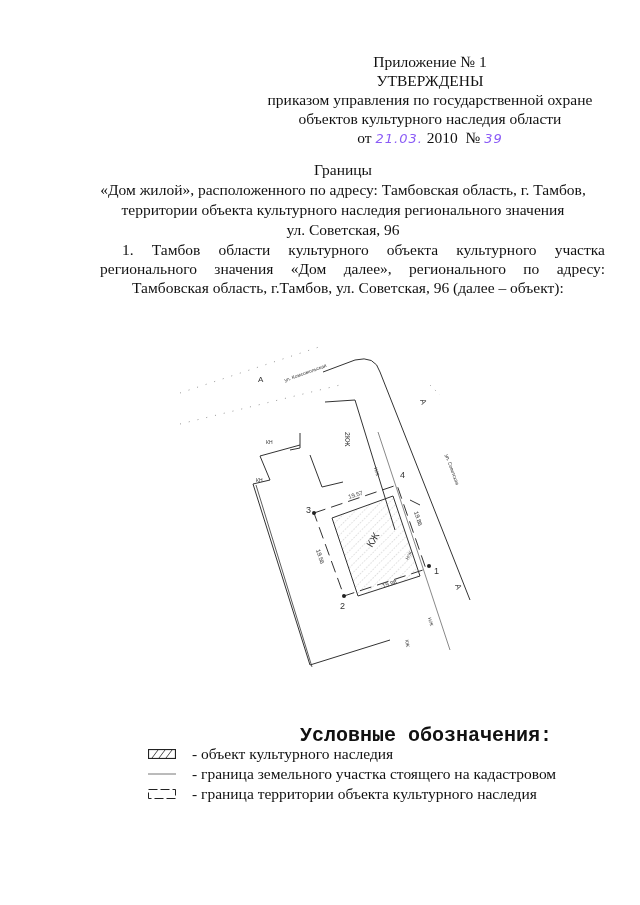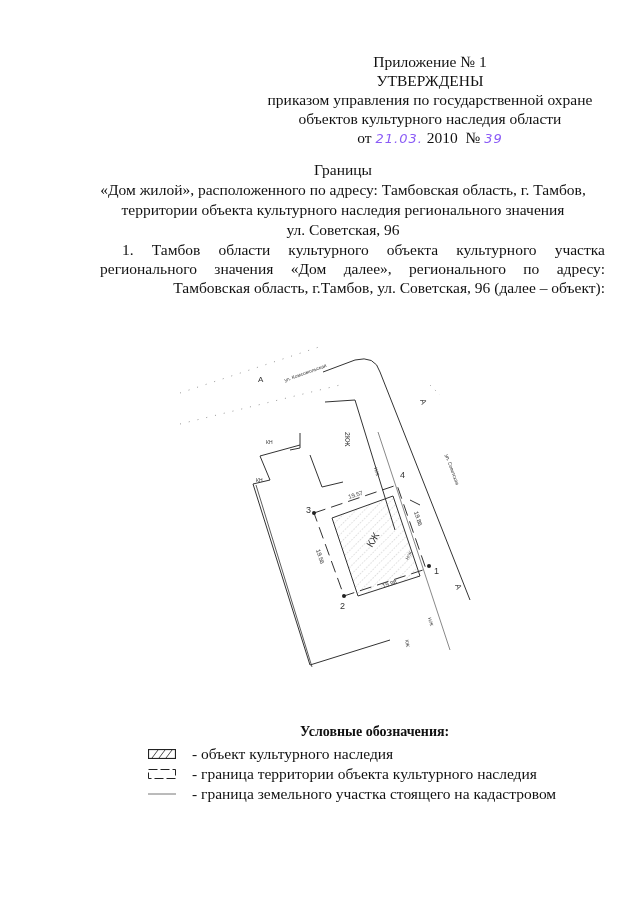--- a/index.html
+++ b/index.html
@@ -7,23 +7,23 @@
          font-family: "Liberation Serif", "DejaVu Serif", serif; color: #111; }
   .abs { position: absolute; }
   .approval { left: 260px; top: 52px; width: 340px; text-align: center; font-size: 15.5px; line-height: 19px; }
   .approval .line { display: block; white-space: nowrap; }
   .hand { font-family: "DejaVu Sans", sans-serif; font-style: italic; font-size: 13px; color: #8b5cf6; letter-spacing: 1px; }
   .title { left: 83px; top: 160px; width: 520px; text-align: center; font-size: 15.5px; line-height: 20px; }
   .title .line { display: block; white-space: nowrap; }
   .para { left: 100px; top: 240px; width: 505px; font-size: 15.5px; line-height: 19px; text-align: justify; }
   .para .row { display: flex; justify-content: space-between; white-space: nowrap; }
   .para .row.first { padding-left: 22px; }
-  .para .row.last { justify-content: flex-end; margin-left: 32px; }
+  .para .row.last { justify-content: flex-start; margin-left: 32px; }
   .map { left: 160px; top: 330px; width: 340px; height: 360px; }
-  .legend-title { left: 300px; top: 724px; font-weight: bold; font-size: 14px; }
+  .legend-title { left: 300px; top: 724px; font-weight: bold; font-size: 20px; font-family: Liberation Mono, monospace; }
   .legend { left: 148px; top: 744px; width: 440px; font-size: 15.5px; line-height: 20px; }
   .legend-item { display: flex; align-items: flex-start; }
   .legend-swatch { width: 34px; height: 20px; flex: 0 0 34px; display: flex; align-items: center; justify-content: flex-start; }
   .legend-text { padding-left: 10px; }
   .legend-cont { padding-left: 30px; }
 </style>
 </head>
 <body>
 
 <div class="abs approval">
@@ -146,26 +146,26 @@
         <line x1="4" y1="9" x2="10" y2="1" stroke="#222" stroke-width="0.8"></line>
         <line x1="11" y1="9" x2="17" y2="1" stroke="#222" stroke-width="0.8"></line>
         <line x1="18" y1="9" x2="24" y2="1" stroke="#222" stroke-width="0.8"></line>
       </svg>
     </span>
     <span class="legend-text">- объект культурного наследия</span>
   </div>
   <div class="legend-item">
     <span class="legend-swatch">
       <svg width="28" height="10" viewBox="0 0 28 10">
+        <line x1="0" y1="5" x2="28" y2="5" stroke="#777" stroke-width="1"></line>
+      </svg>
+    </span>
+    <span class="legend-text">- граница земельного участка стоящего на кадастровом</span>
+  </div>
+  <div class="legend-item">
+    <span class="legend-swatch">
+      <svg width="28" height="10" viewBox="0 0 28 10">
         <rect x="0.5" y="0.5" width="27" height="9" fill="none" stroke="#222" stroke-width="1" stroke-dasharray="9,3"></rect>
       </svg>
     </span>
     <span class="legend-text">- граница территории объекта культурного наследия</span>
   </div>
-  <div class="legend-item">
-    <span class="legend-swatch">
-      <svg width="28" height="10" viewBox="0 0 28 10">
-        <line x1="0" y1="5" x2="28" y2="5" stroke="#777" stroke-width="1"></line>
-      </svg>
-    </span>
-    <span class="legend-text">- граница земельного участка стоящего на кадастровом</span>
-  </div>
 </div>
 
 </body></html>

